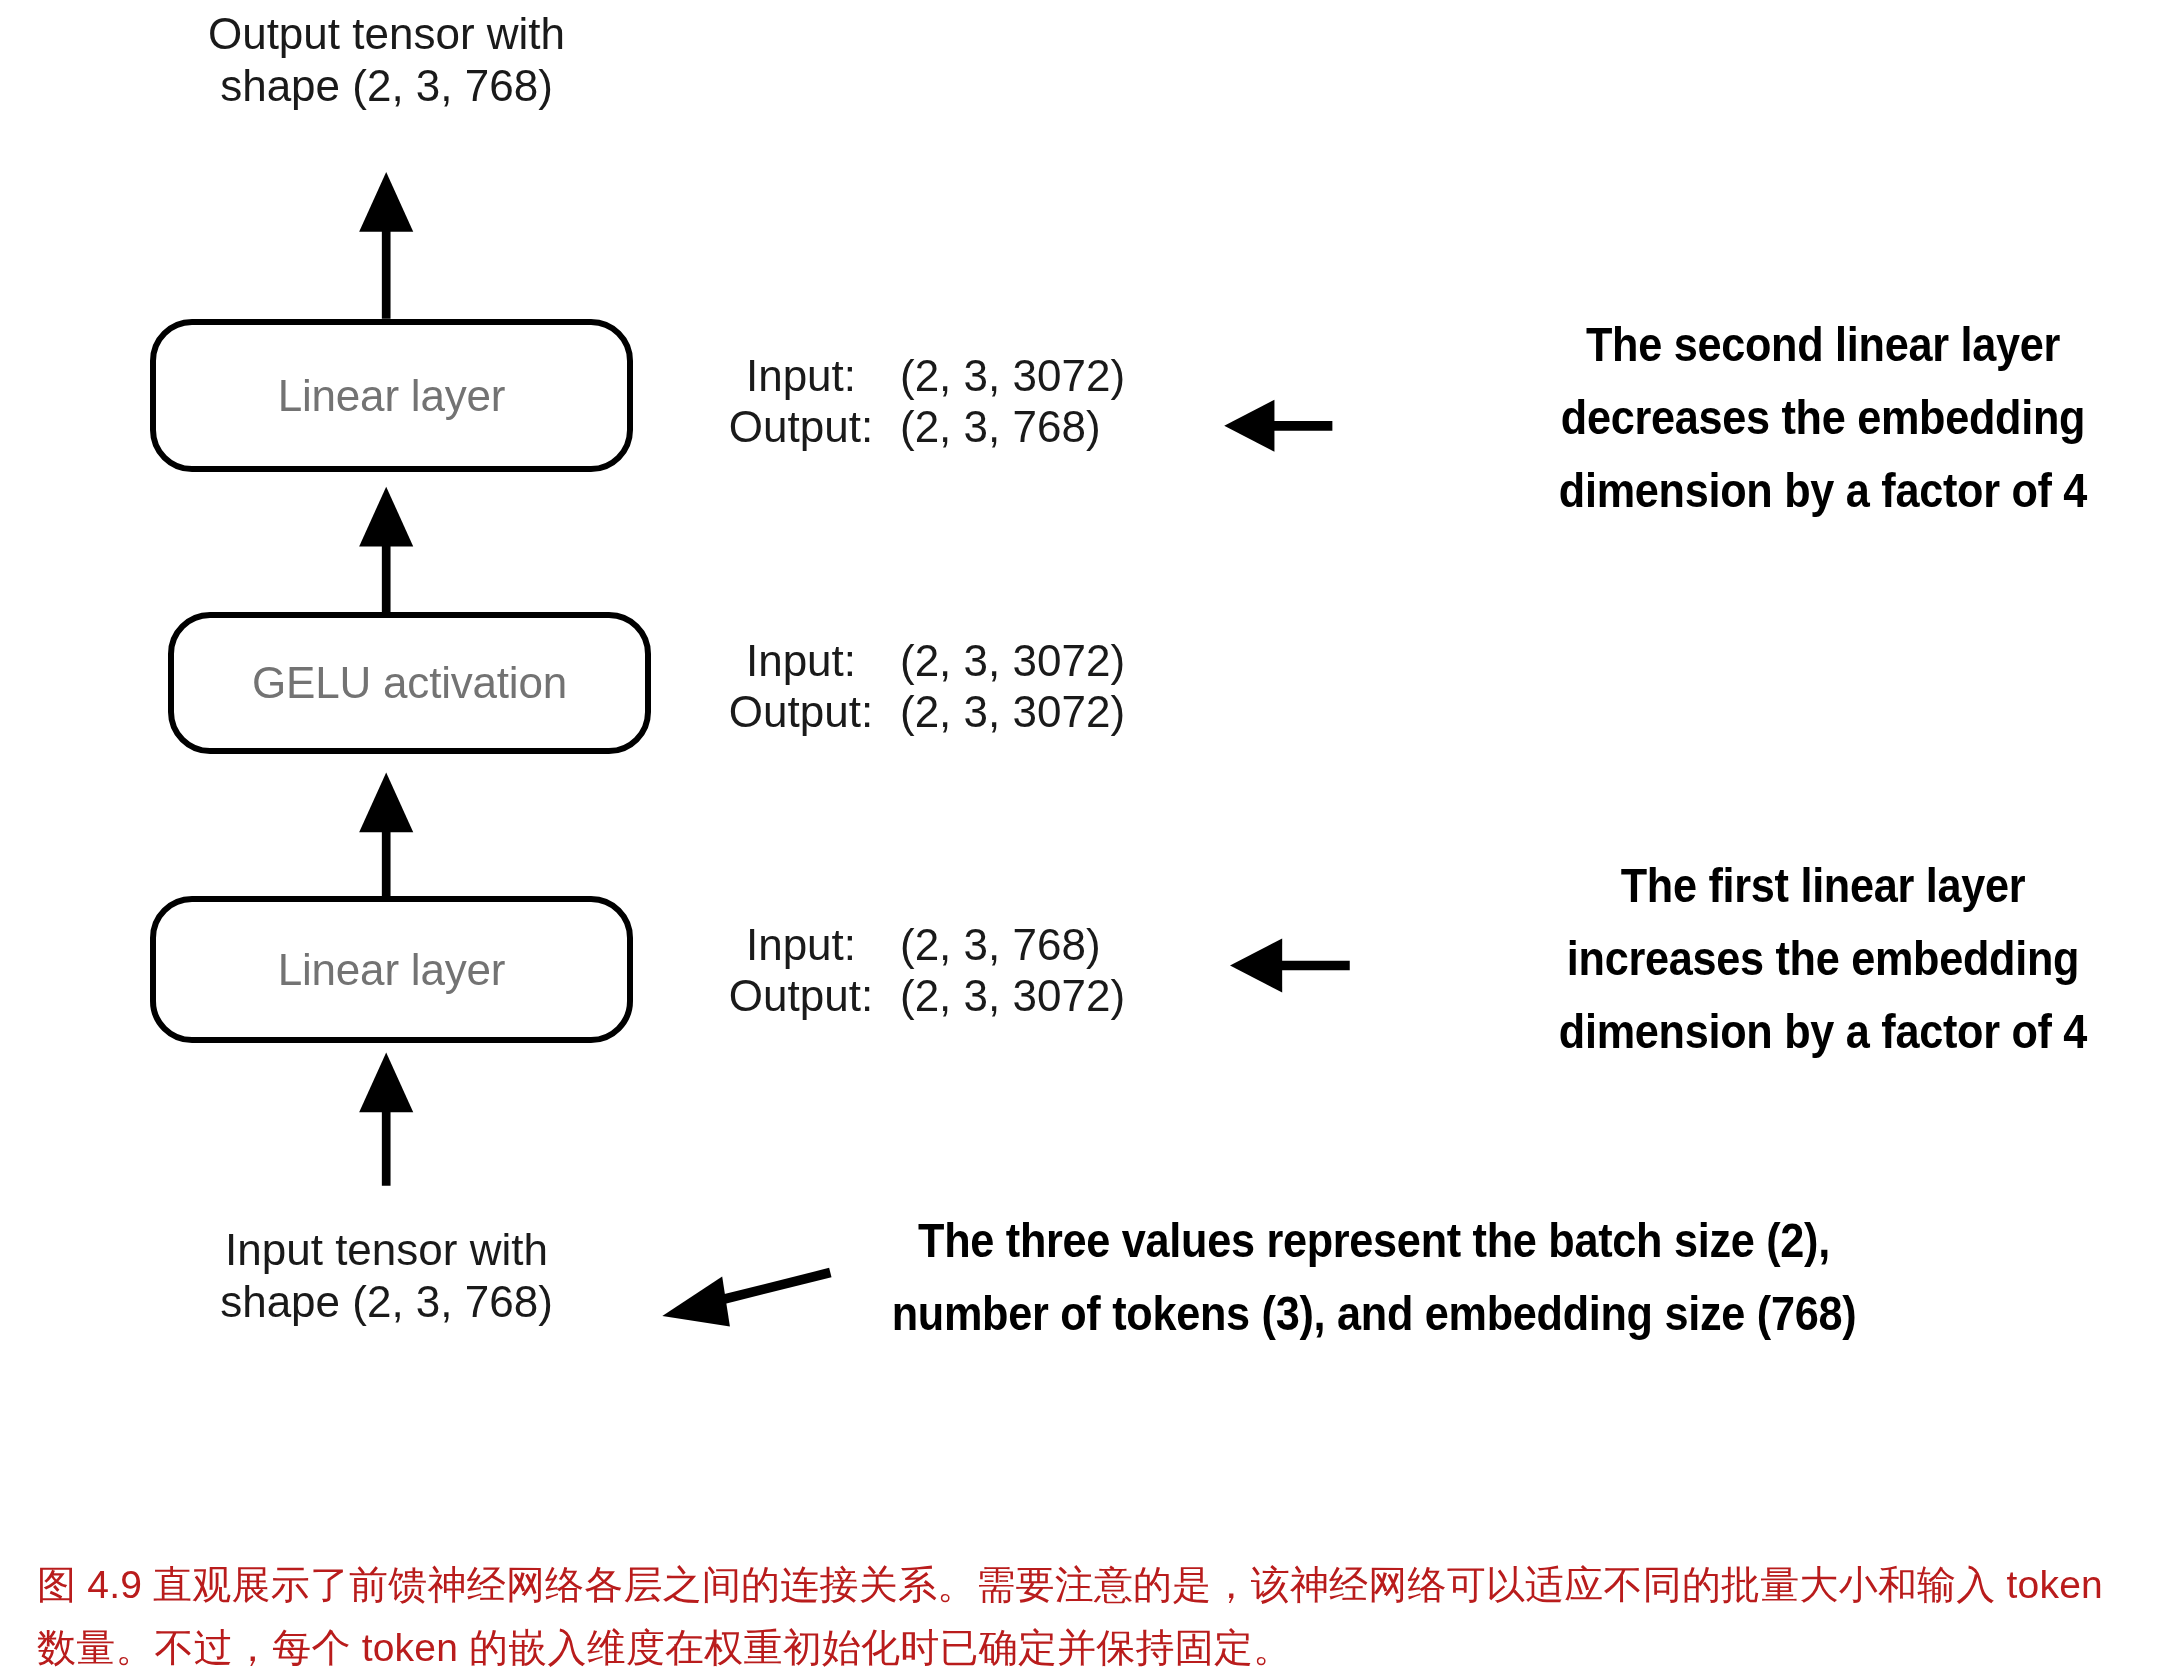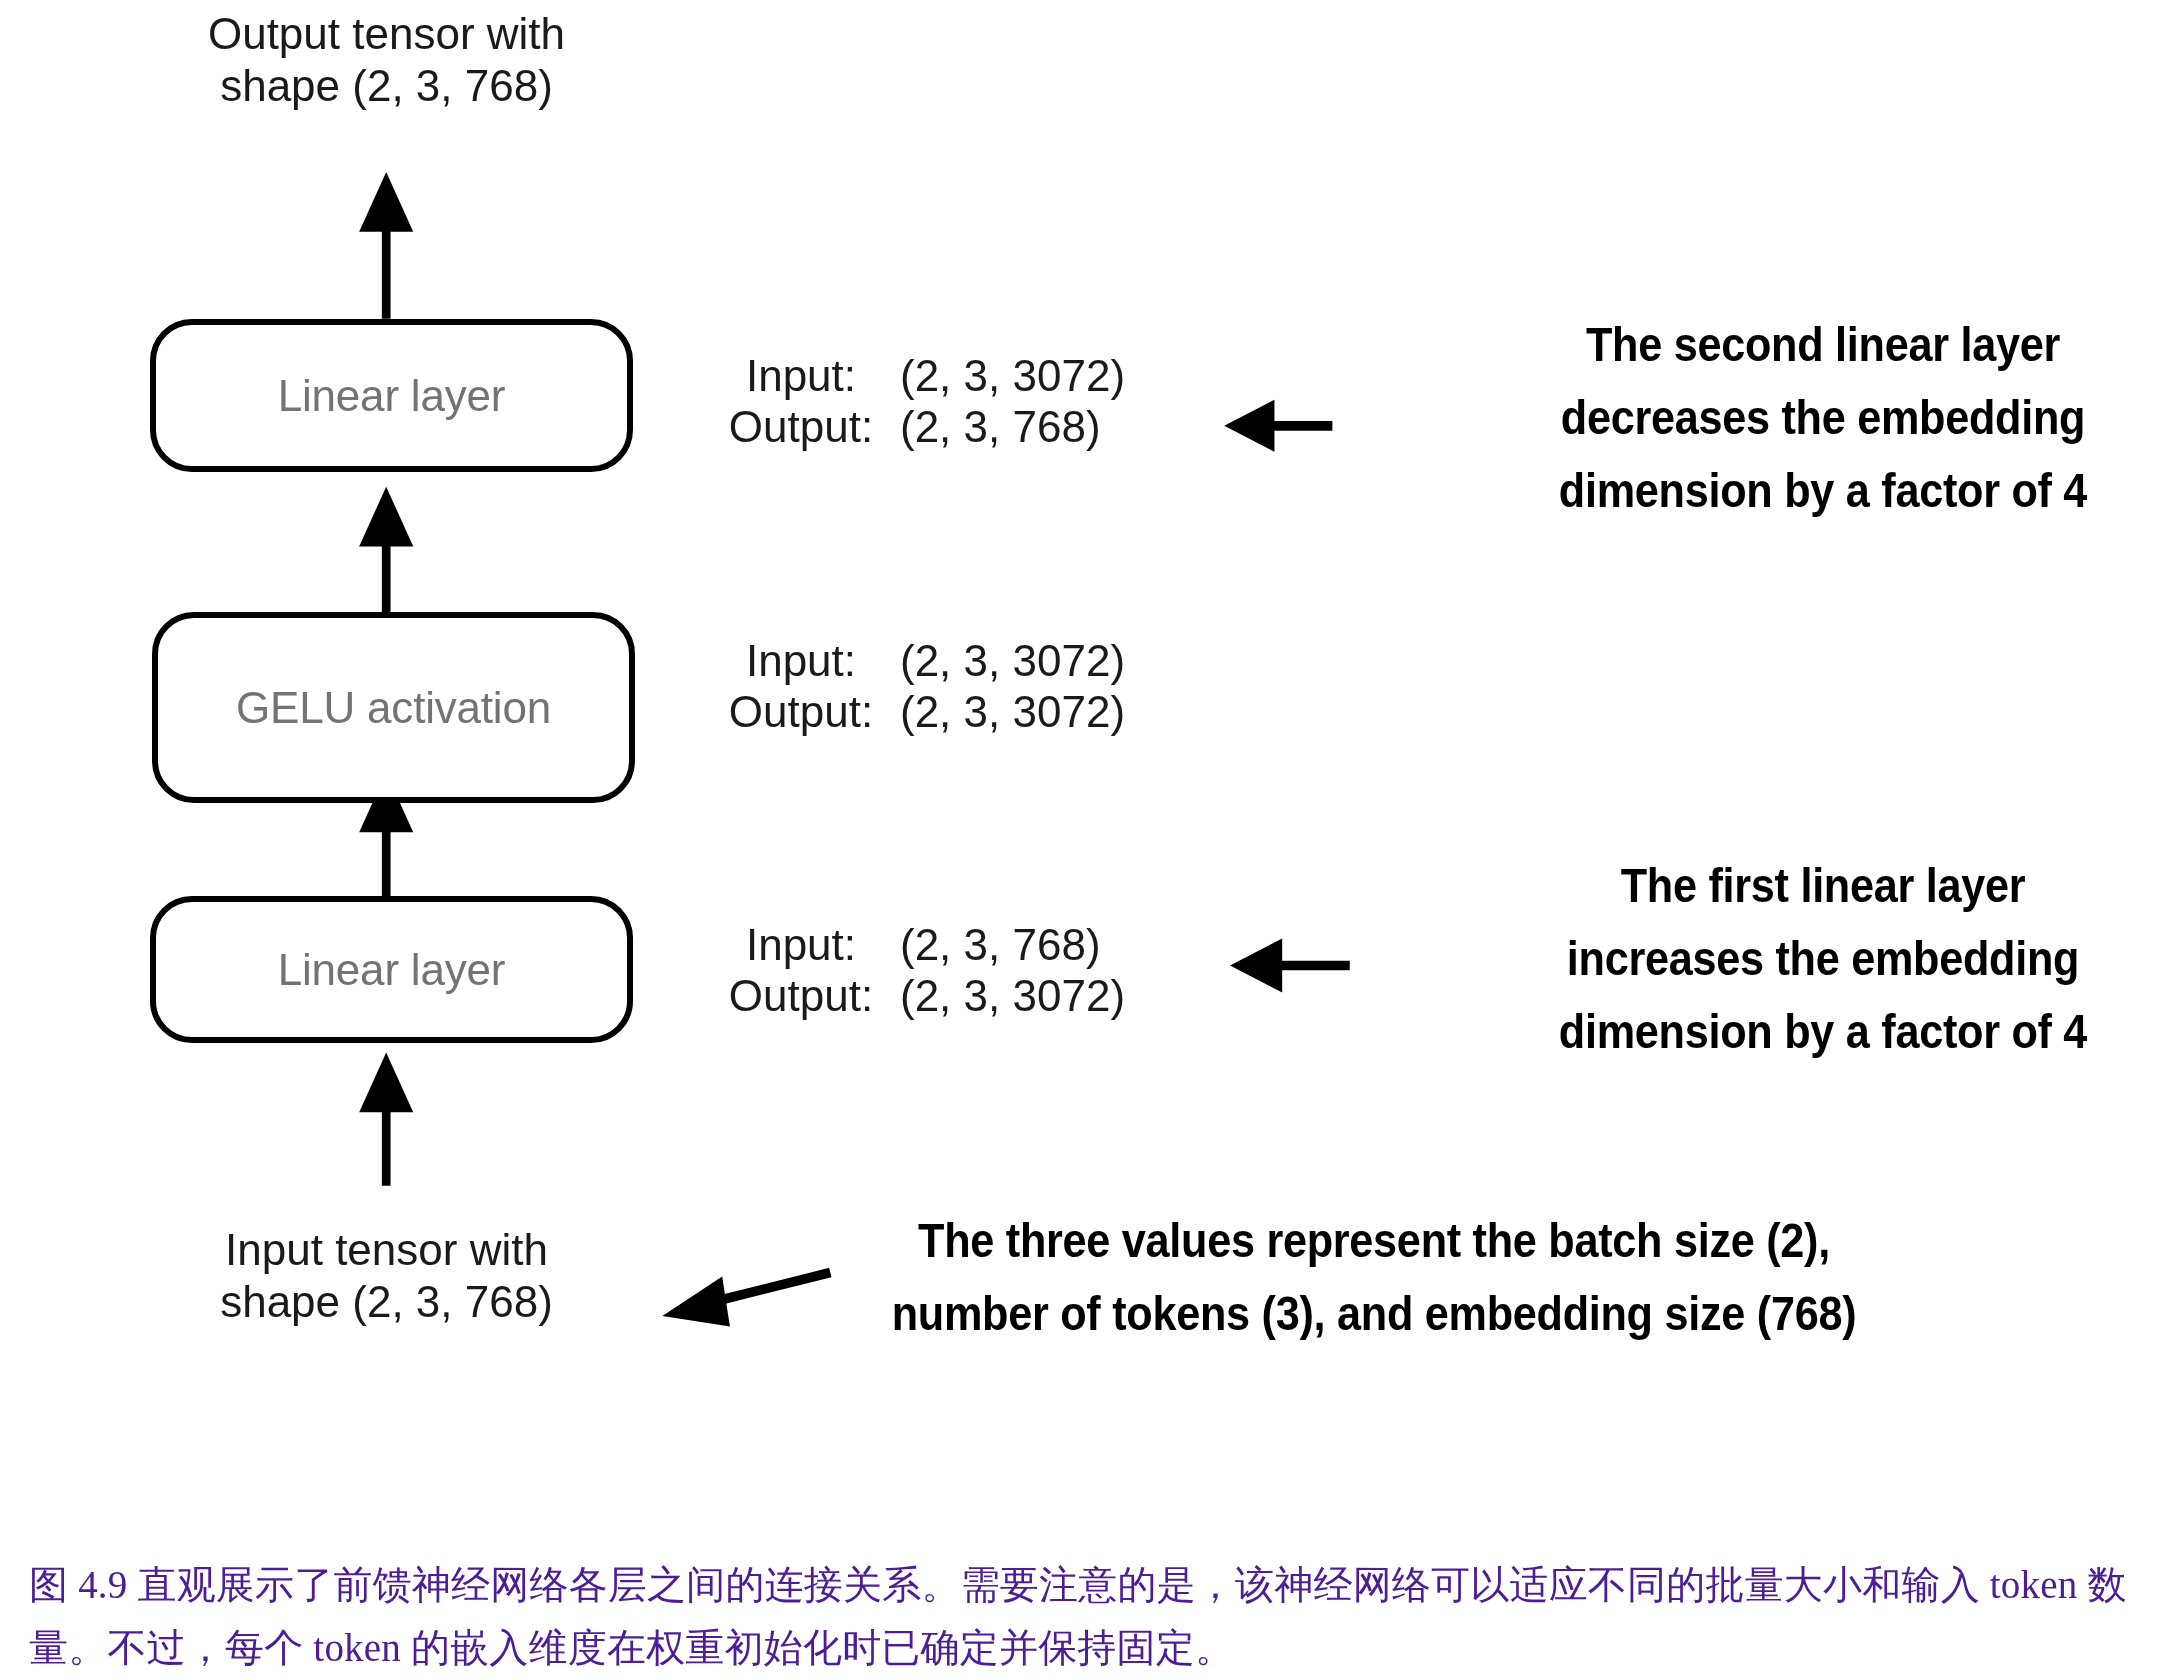--- a/index.html
+++ b/index.html
@@ -77,25 +77,26 @@
     font-weight: bold;
     font-size: 48px;
     line-height: 1.52;
     color: #000000;
     text-align: center;
     letter-spacing: -0.3px;
     transform: scaleX(0.9);
   }
   .caption {
     position: absolute;
-    font-family: Liberation Serif, serif;
+    font-family: Liberation Sans, sans-serif;
     font-size: 39px;
     line-height: 1.62;
-    color: #4c1d95;
+    color: #b91c1c;
     letter-spacing: 0.2px;
+    margin-left: 8px;
   }
 </style>
 </head>
 <body>
 
 <div id="page">
 
   <svg id="diagram-svg" viewBox="0 0 2260 1740">
     <defs>
       <marker id="arrowUp" markerWidth="10" markerHeight="10" refX="5" refY="9" orient="auto" markerUnits="userSpaceOnUse">
@@ -154,21 +155,21 @@
     <div class="io-row">
       <span class="io-key">Output:</span>
       <span class="io-val">(2, 3, 768)</span>
     </div>
   </div>
 
   <div class="annotation" style="left: 1485px; top: 309px; width: 676px;">The second linear layer
 decreases the embedding
 dimension by a factor of 4</div>
 
-  <div class="node-box" style="left: 152px; top: 612px; width: 483px; height: 191px;">
+  <div class="node-box" style="left: 168px; top: 612px; width: 483px; height: 142px;">
     <span class="node-label">GELU activation</span>
   </div>
 
   <div class="io-block" style="left: 702px; top: 635px;">
     <div class="io-row">
       <span class="io-key">Input:</span>
       <span class="io-val">(2, 3, 3072)</span>
     </div>
     <div class="io-row">
       <span class="io-key">Output:</span>

